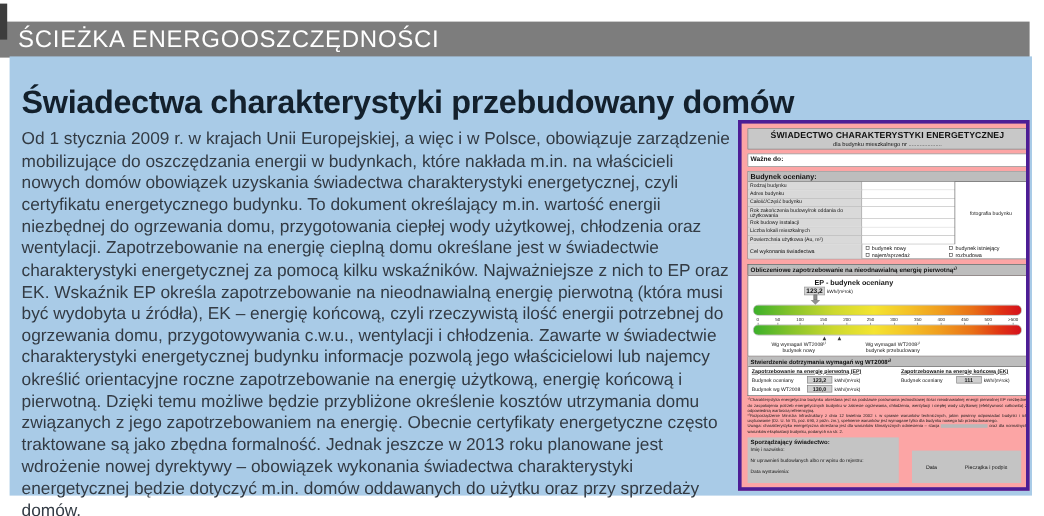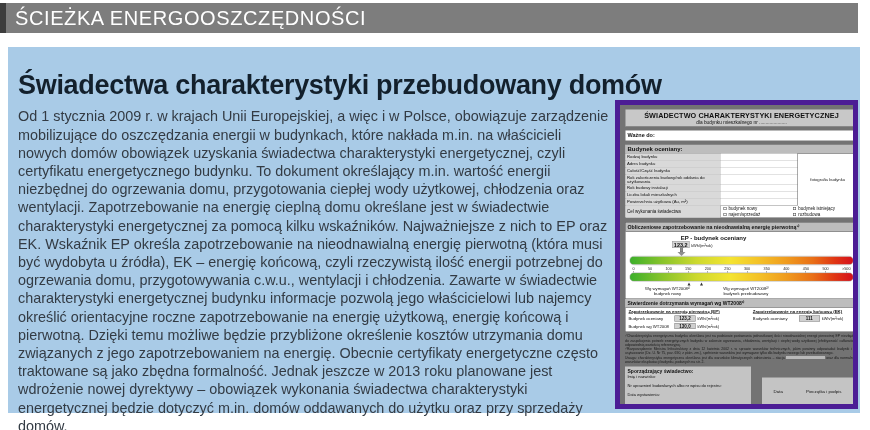--- a/index.html
+++ b/index.html
@@ -1,28 +1,28 @@
 <!DOCTYPE html>
 <html><head>
 <meta charset="utf-8">
 <style>
   html,body{margin:0;padding:0;width:870px;height:430px;overflow:hidden;background:#ffffff;
     font-family:"Liberation Sans",sans-serif;}
-  .top-bar{position:absolute;left:0;top:3px;width:858px;height:30px;background:#7d7d7d;}
+  .top-bar{position:absolute;left:0;top:18px;width:858px;height:30px;background:#7d7d7d;}
   .top-bar-edge{position:absolute;left:0;top:3px;width:6px;height:30px;background:#3d3d3d;}
   .top-bar span{display:block;margin-left:15px;line-height:30px;font-size:20px;color:#ffffff;
     letter-spacing:0.6px;}
   .panel{position:absolute;left:8px;top:47px;width:852px;height:366px;background:#a9cbe7;}
   .article-title{position:absolute;left:10px;top:5px;font-size:27px;font-weight:bold;
     color:#13202c;letter-spacing:-0.3px;}
   .article-body{position:absolute;left:10px;top:46px;width:592px;font-size:14.4px;
     line-height:18.2px;color:#333b44;}
   
-  .figure{position:absolute;left:607px;top:53px;width:243px;height:309px;background:#737373;
-    border:5px solid #4c1d95;box-sizing:border-box;overflow:hidden;}
+  .figure{position:absolute;left:607px;top:53px;width:243px;height:309px;background:#fca5a5;
+    border:3px solid #4c1d95;box-sizing:border-box;overflow:hidden;}
   .cert{width:486px;height:618px;transform:scale(0.5);transform-origin:0 0;box-sizing:border-box;
     padding:8px 10px;color:#111;}
   .cert *{box-sizing:border-box;}
   .c-titlebox{border:1px solid #777;background:#c8c8c8;text-align:center;padding:3px 2px 2px;}
   .c-title{font-size:14.5px;font-weight:bold;letter-spacing:0.2px;}
   .c-subtitle{font-size:9.5px;margin-top:1px;}
   .c-valid{border:1px solid #777;background:#fff;font-size:11px;font-weight:bold;
     padding:3px 4px;margin-top:7px;height:22px;}
   .b-table{border:1px solid #555;margin-top:7px;background:#fff;}
   .b-header{background:#bdbdbd;border-bottom:1px solid #555;font-size:12px;font-weight:bold;

